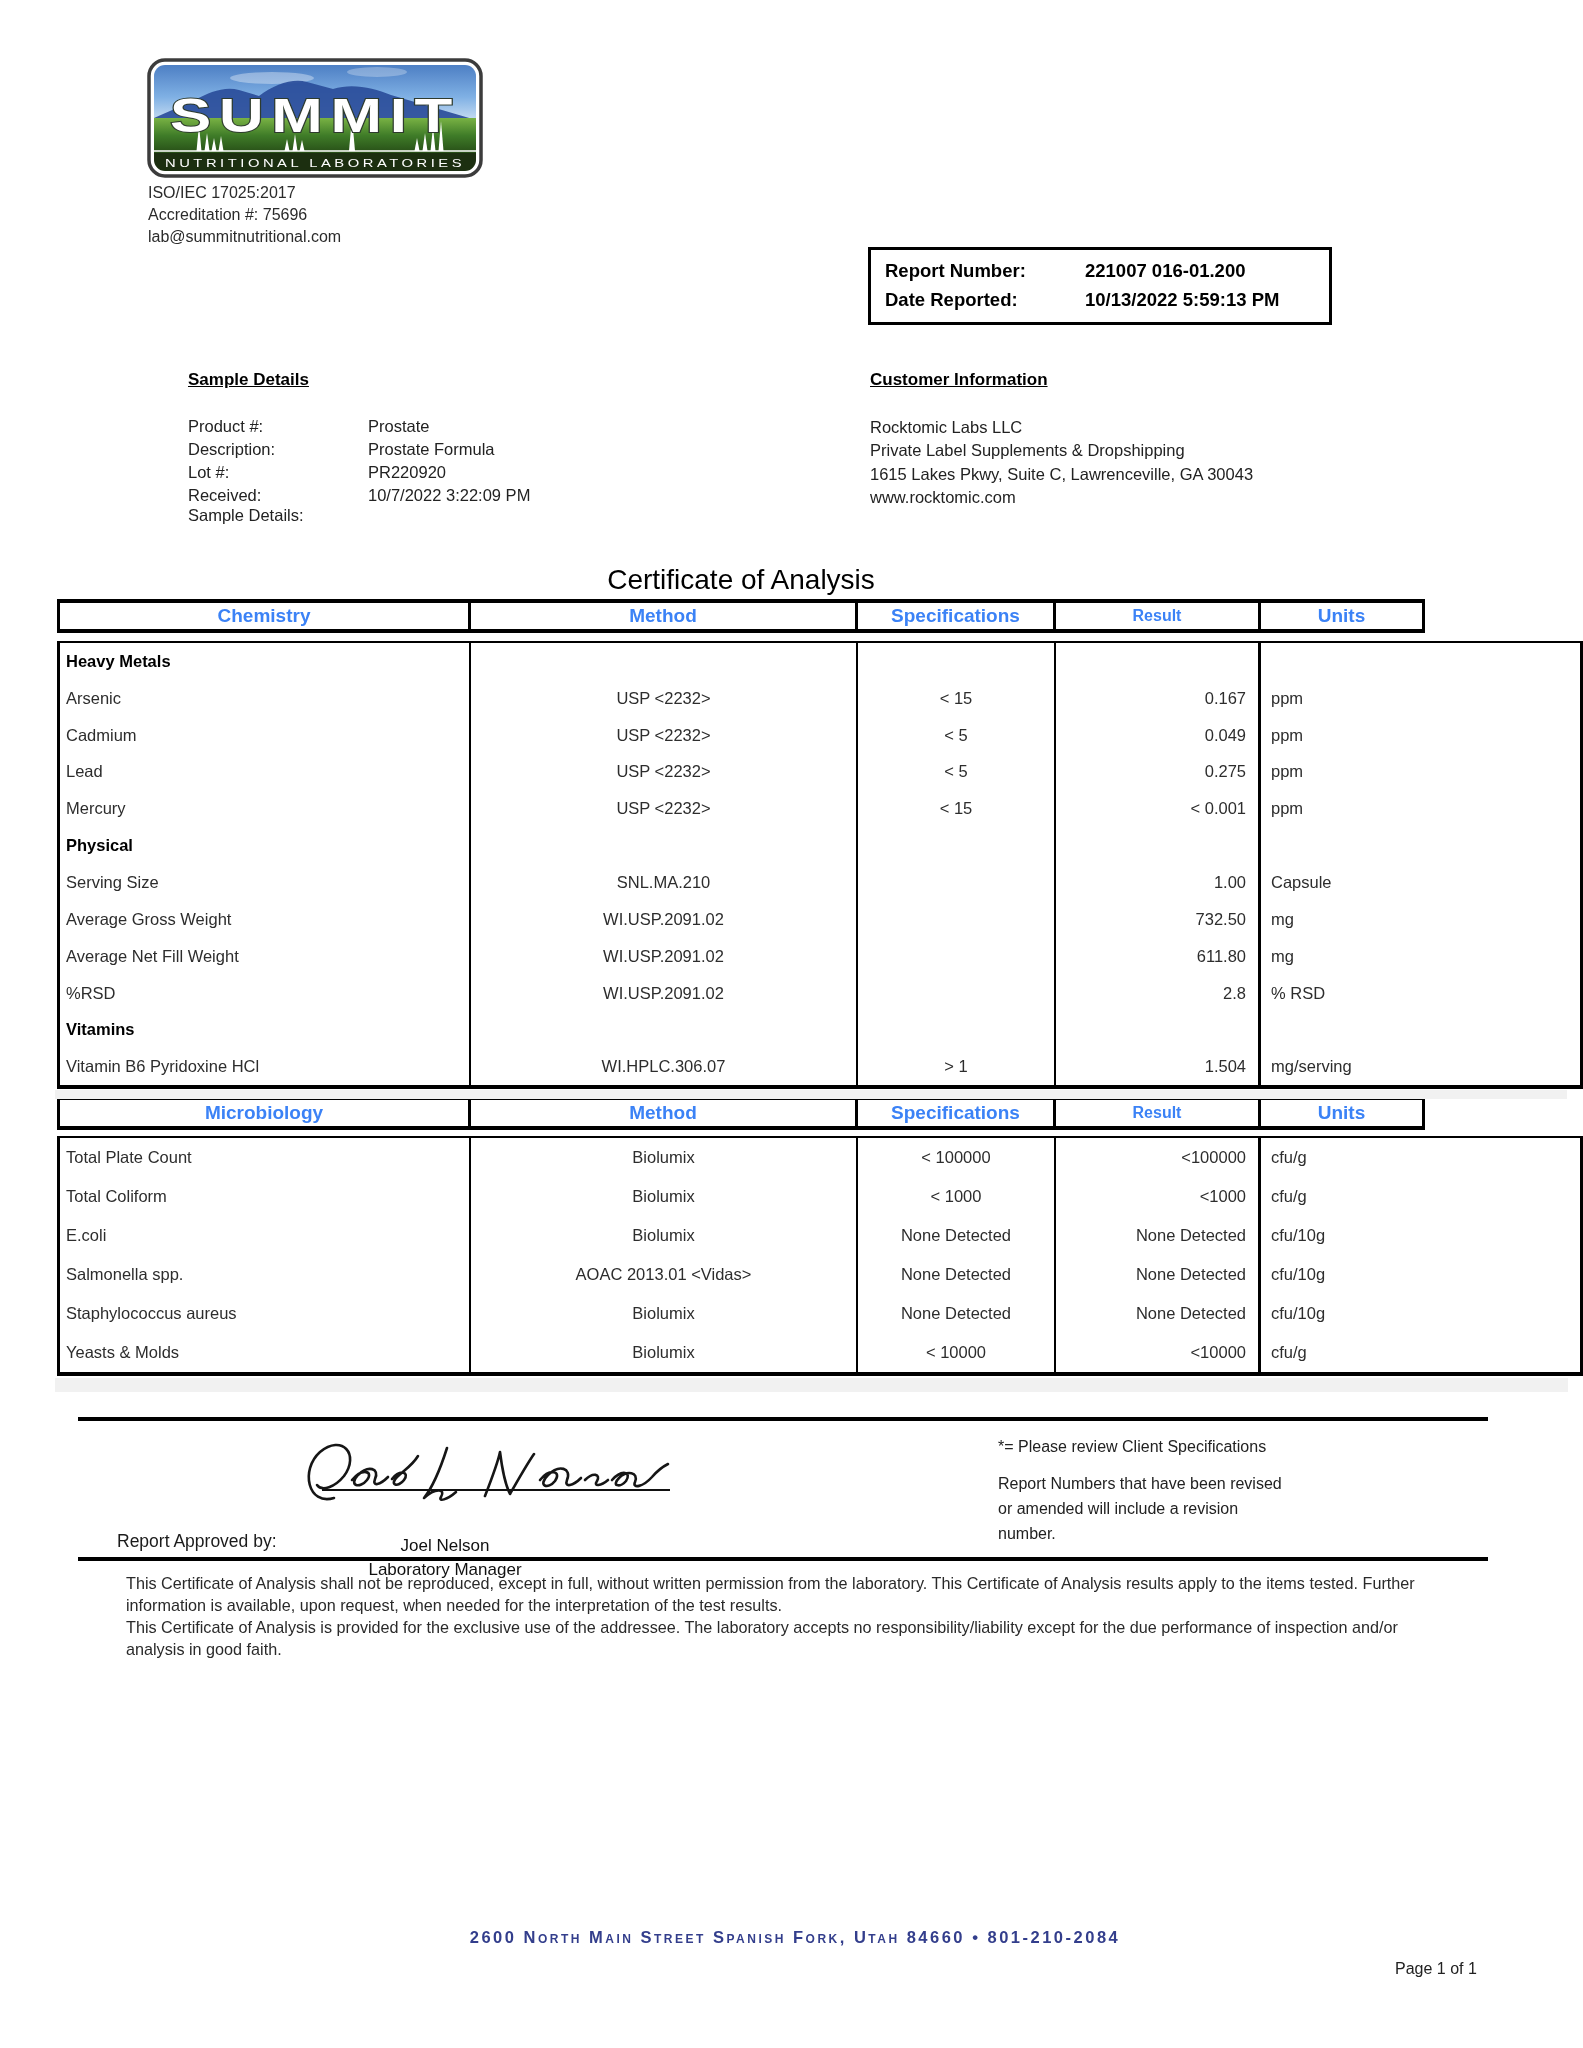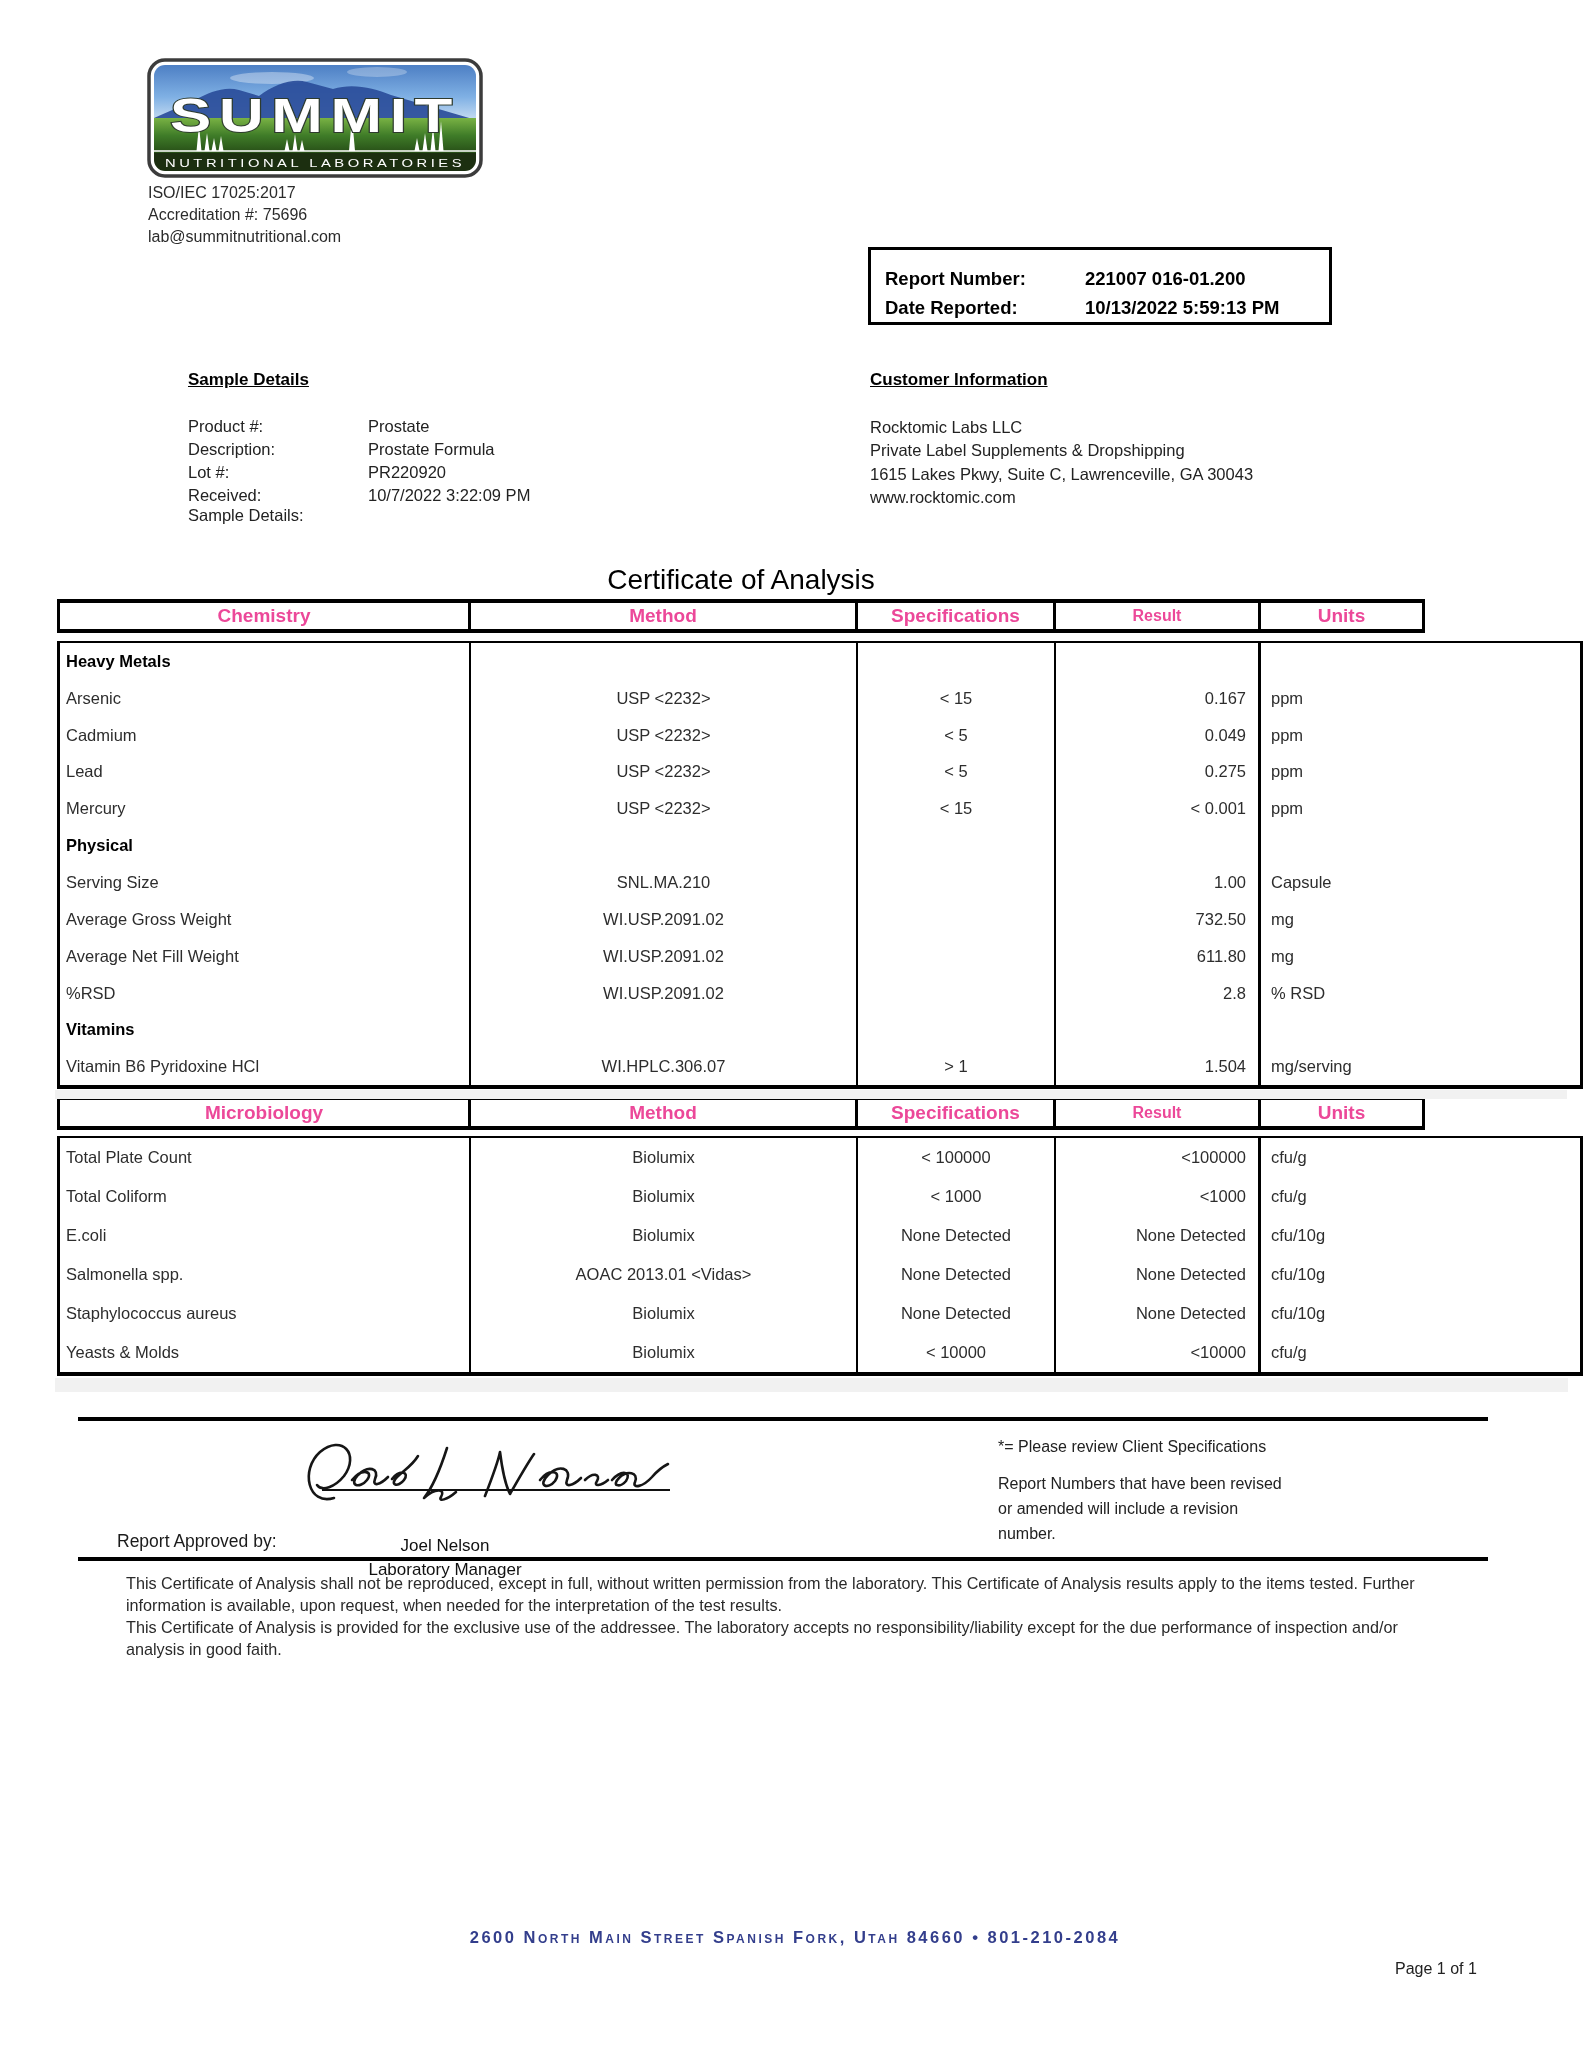--- a/index.html
+++ b/index.html
@@ -8,40 +8,40 @@
         font-family:"Liberation Sans",sans-serif;color:#1e1e1e;overflow:hidden;}
   .abs{position:absolute;}
 
   
   .logo{left:147px;top:58px;width:336px;height:120px;}
 
   
   .labinfo{left:148px;top:182px;font-size:16px;line-height:22px;color:#2b2b2b;}
 
   
-  .report-box{left:868px;top:247px;width:464px;height:78px;border:3px solid #000;padding-top:14px;}
+  .report-box{left:868px;top:247px;width:464px;height:78px;border:3px solid #000;padding-top:6px;}
   .rrow{display:flex;margin-left:14px;font-weight:bold;font-size:18.5px;line-height:29px;color:#000;}
   .rlabel{width:200px;}
 
   
   .sample{left:188px;top:368px;font-size:16.5px;line-height:23px;color:#222;}
   .h{font-weight:bold;text-decoration:underline;font-size:17px;color:#000;margin-bottom:24px;}
   .srow{display:flex;}
   .slabel{width:180px;}
   .sample-extra{left:188px;top:506px;font-size:16.5px;color:#222;}
   .customer{left:870px;top:368px;font-size:16.5px;line-height:23.5px;color:#222;}
 
   
   .coa-title{left:57px;top:564px;width:1368px;text-align:center;font-size:28px;color:#000;}
 
   
   .tbl-head{display:grid;grid-template-columns:411px 387px 198px 205px 161px;
             width:1368px;border:3px solid #000;border-top-width:4px;border-bottom-width:4px;background:#fff;}
   .hc{height:26px;display:flex;align-items:center;justify-content:center;
-      font-weight:bold;font-size:19px;color:#ec4899;border-right:3px solid #000;}
+      font-weight:bold;font-size:19px;color:#3b82f6;border-right:3px solid #000;}
   .hc:last-child{border-right:none;}
   .hc.result{font-size:16px;}
   .tbl-body{display:grid;grid-template-columns:411px 387px 198px 205px 161px;
             width:1526px;border:3px solid #000;border-top-width:2px;border-bottom-width:4px;background:#fff;}
   .cell{display:flex;align-items:center;font-size:16.5px;color:#2d2d2d;overflow:hidden;}
   .chem-body .cell{height:36.85px;}
   .micro-body .cell{height:39px;}
   .c1{padding-left:6px;border-right:2px solid #000;}
   .c2{justify-content:center;border-right:2px solid #000;}
   .c3{justify-content:center;border-right:2px solid #000;}

